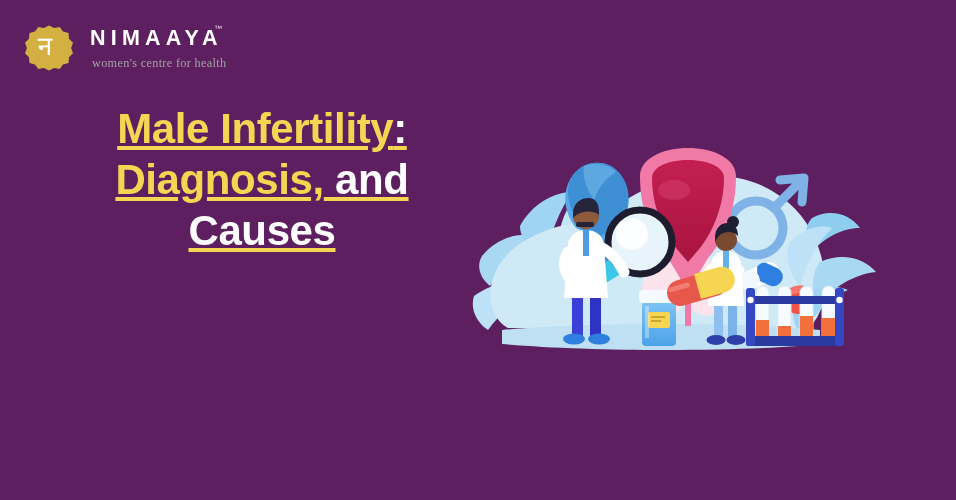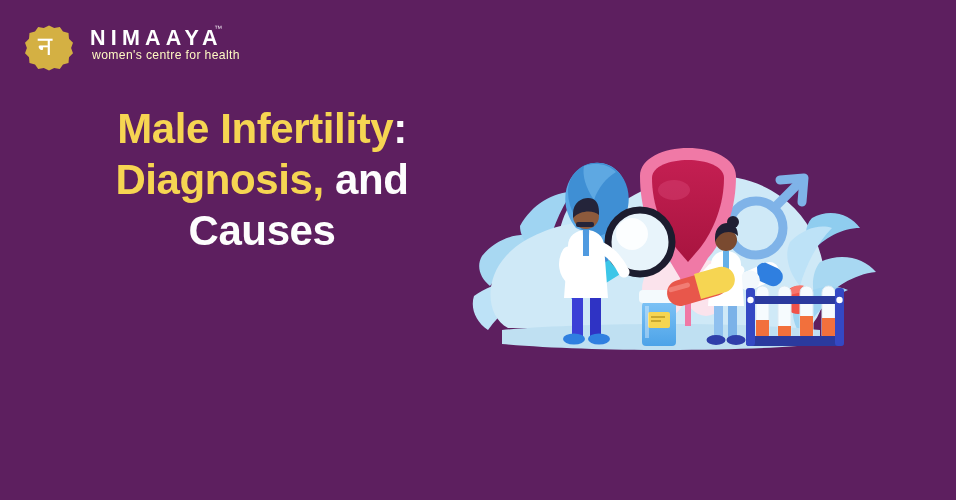--- a/index.html
+++ b/index.html
@@ -61,40 +61,42 @@
     position: absolute;
     left: 196px;
     top: 4px;
     font-size: 8px;
     color: #e8dbe8;
     letter-spacing: 0;
   }
   #logo-tagline {
     position: absolute;
     left: 74px;
-    top: 28px;
+    top: 36px;
     font-size: 12.2px;
     letter-spacing: 0.35px;
-    color: #fef9c3;
+    color: #a3a3a3;
     font-weight: 400;
     white-space: nowrap;
+    font-family: Liberation Serif, serif;
   }
 
   
   #headline {
     position: absolute;
     left: 52px;
     top: 104px;
     width: 420px;
     text-align: center;
     font-weight: 700;
     font-size: 42px;
     line-height: 1.21;
     letter-spacing: -0.4px;
     color: #f6d552;
+    text-decoration: underline;
   }
   #headline .ln { display: block; white-space: nowrap; }
   .wht { color: #fdfdfd; }
 
   
   #illustration {
     position: absolute;
     left: 468px;
     top: 130px;
     width: 420px;

